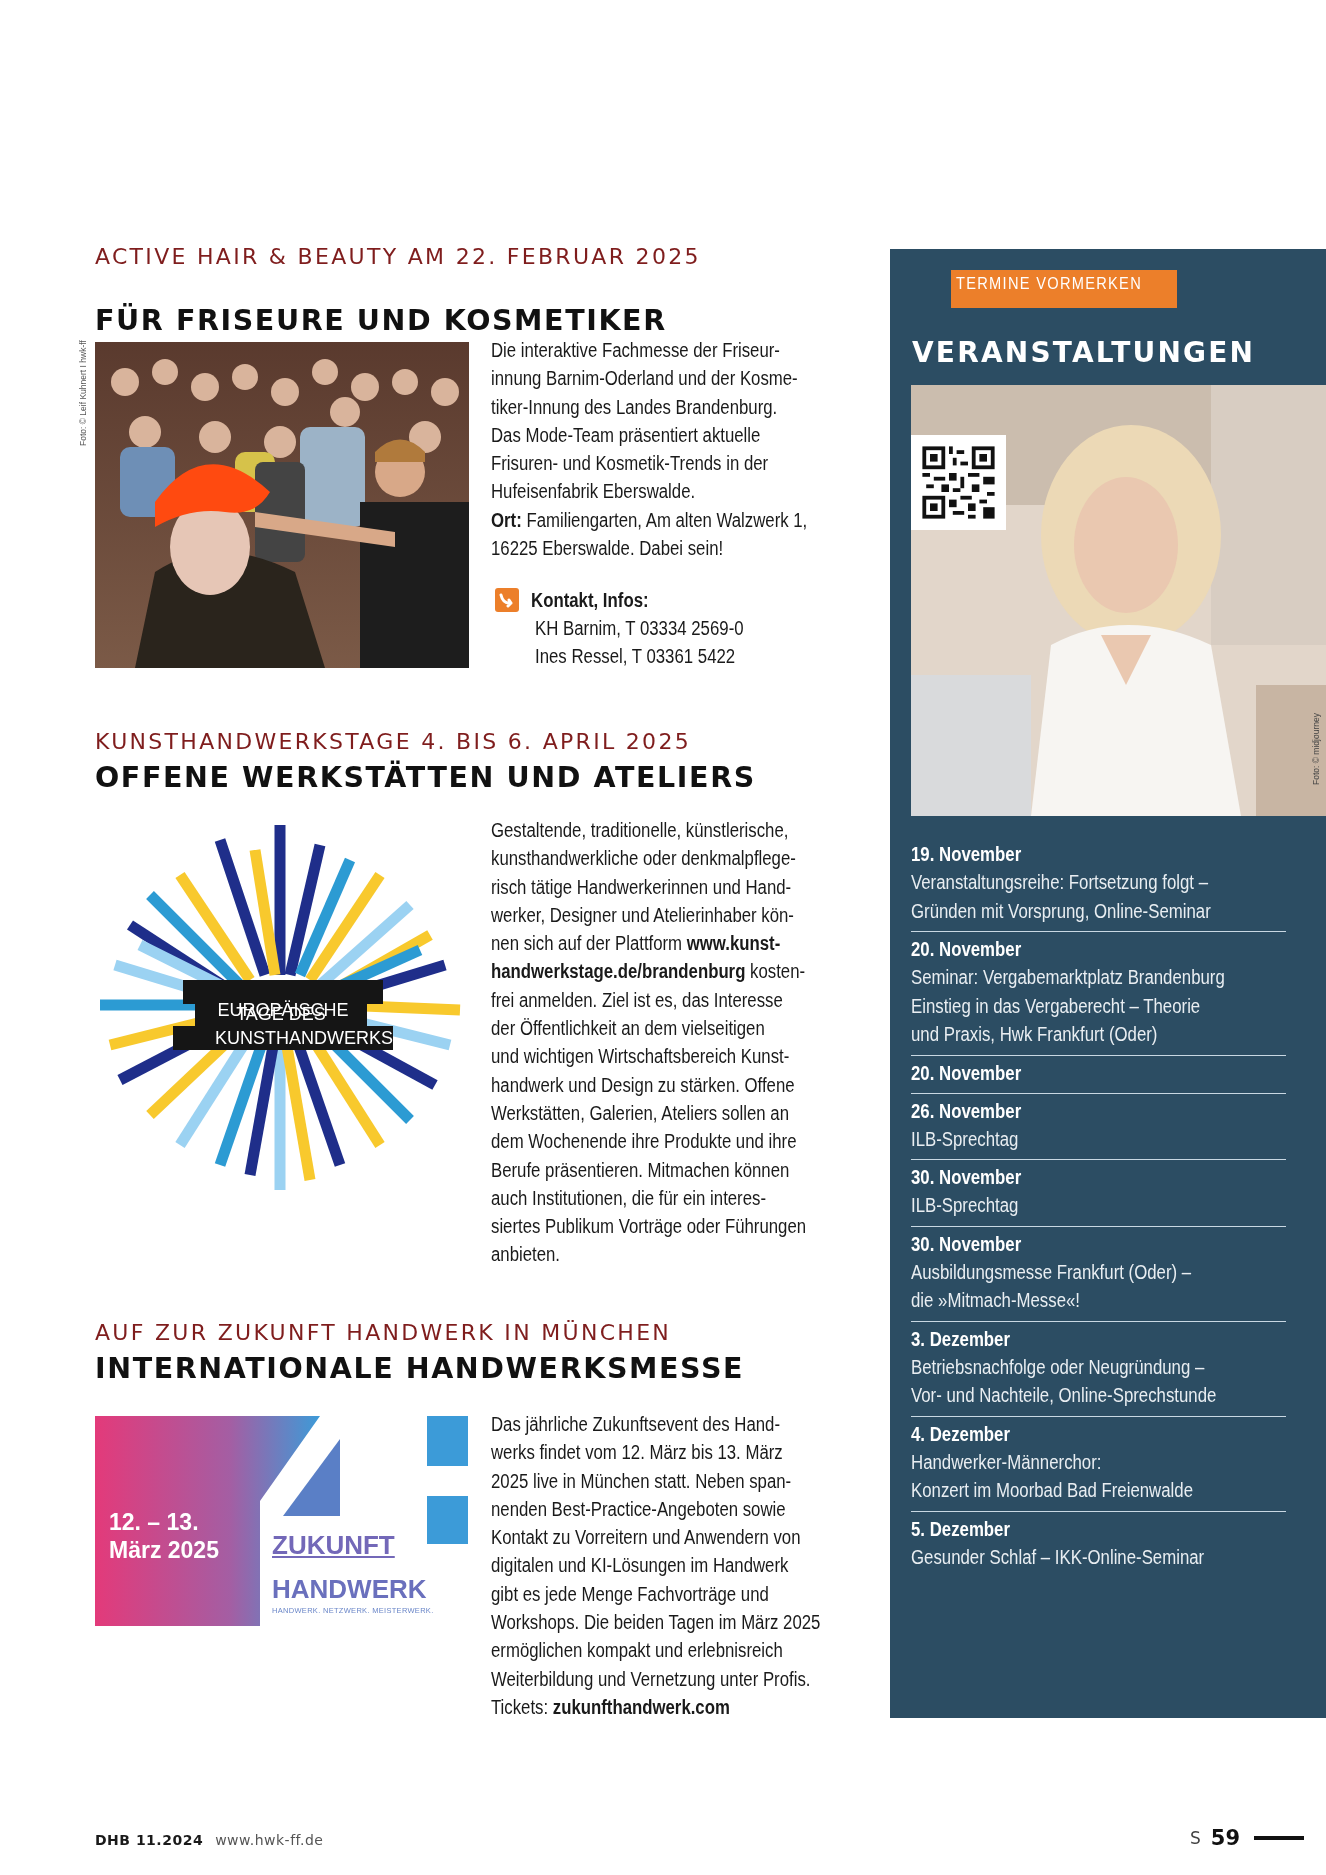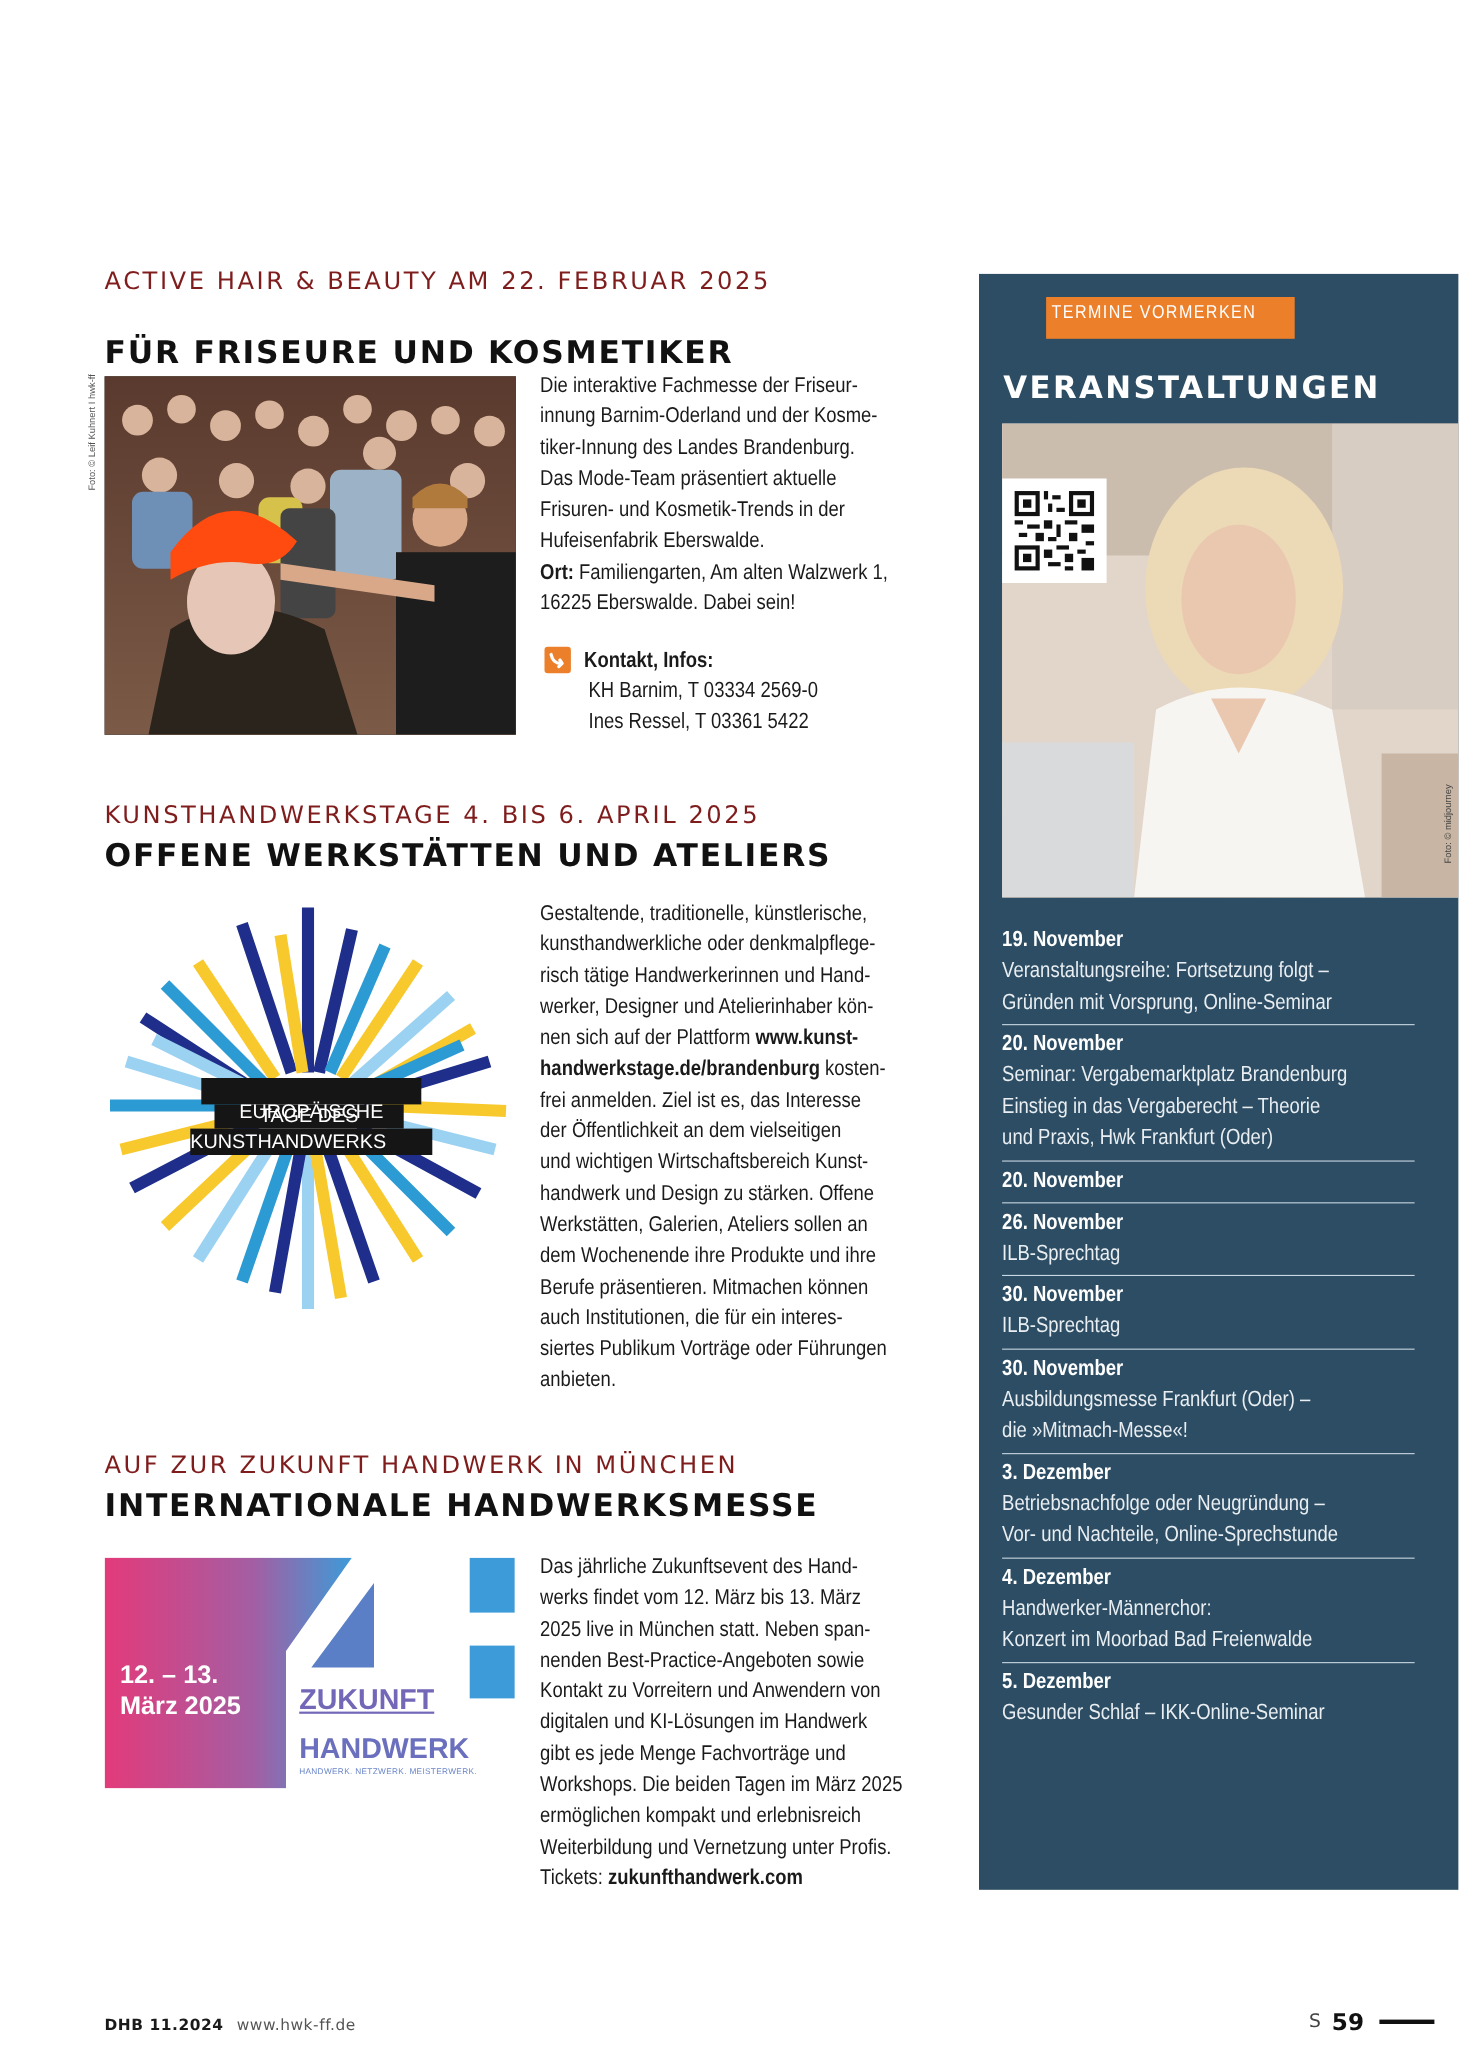--- a/index.html
+++ b/index.html
@@ -152,21 +152,21 @@
       <line x1="30" y1="175" x2="5" y2="30" stroke="#f8c92d"></line>
       <line x1="-140" y1="-60" x2="-40" y2="-10" stroke="#9bd2f2"></line>
       <line x1="140" y1="-55" x2="40" y2="-10" stroke="#2c9bd3"></line>
     </g>
     <rect x="88" y="165" width="200" height="24" fill="#151515"></rect>
     <rect x="100" y="189" width="172" height="22" fill="#151515"></rect>
     <rect x="78" y="211" width="220" height="24" fill="#151515"></rect>
   </svg>
   <div class="abs" style="left:88px; top:164px; width:200px; text-align:center; color:#fff; font-size:18px; line-height:24px;margin-top:19px;">EUROPÄISCHE</div>
   <div class="abs" style="left:100px; top:188px; width:172px; text-align:center; color:#fff; font-size:18px; line-height:23px;">TAGE DES</div>
-  <div class="abs" style="left:78px; top:211px; width:220px; text-align:left; color:#fff; font-size:18px; line-height:24px;">KUNSTHANDWERKS</div>
+  <div class="abs" style="left:78px; top:211px; width:220px; text-align:right; color:#fff; font-size:18px; line-height:24px;">KUNSTHANDWERKS</div>
 </div>
 
 <div class="body-text" style="top:816px;">
   <span class="line">Gestaltende, traditionelle, künstlerische,</span>
   <span class="line">kunsthandwerkliche oder denkmalpflege-</span>
   <span class="line">risch tätige Handwerkerinnen und Hand-</span>
   <span class="line">werker, Designer und Atelierinhaber kön-</span>
   <span class="line"><span>nen sich auf der Plattform </span><b>www.kunst-</b></span>
   <span class="line"><b>handwerkstage.de/brandenburg</b><span> kosten-</span></span>
   <span class="line">frei anmelden. Ziel ist es, das Interesse</span>

